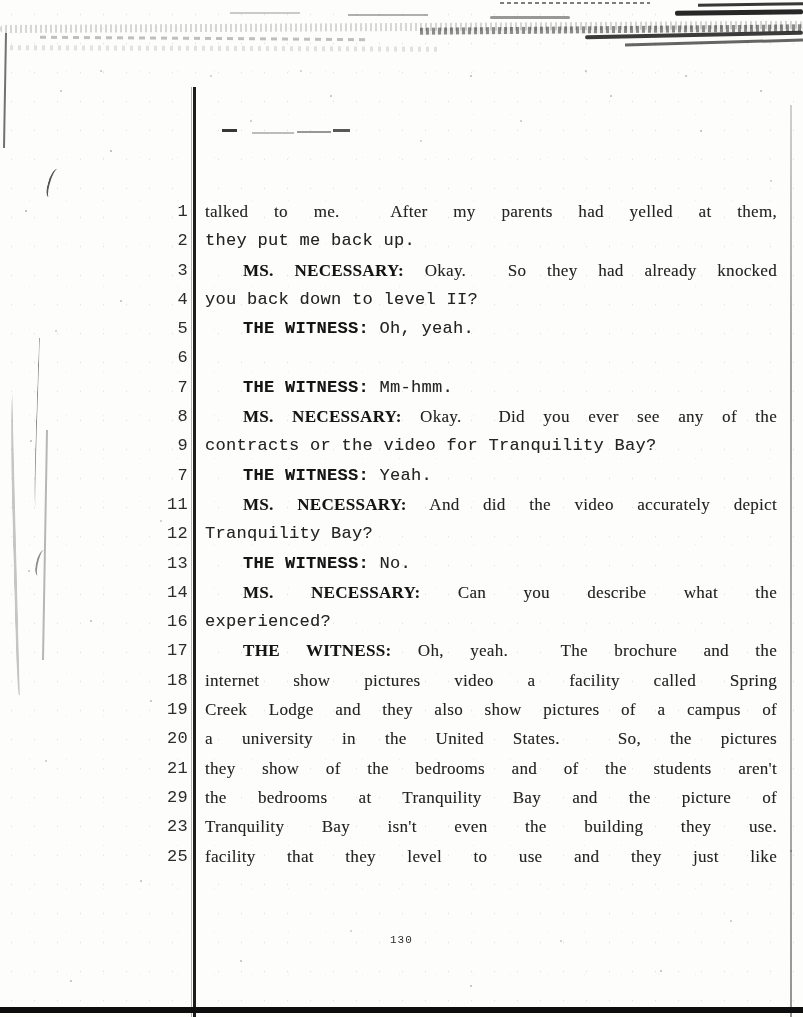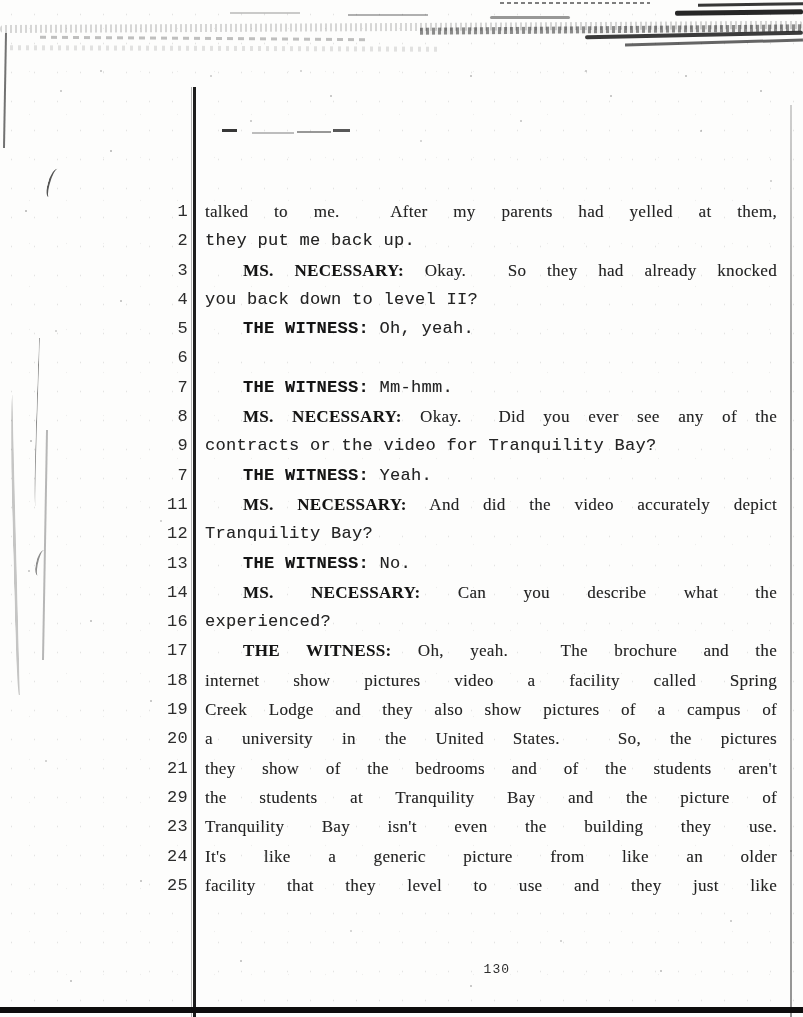--- a/index.html
+++ b/index.html
@@ -25,22 +25,22 @@
     flex:1 1 auto;display:block;
     padding-left:17px;padding-right:26px;
     white-space:pre-wrap;
     color:#242424;
     text-shadow:0.3px 0.3px 0.4px rgba(70,70,70,0.35);
   }
   .text.indent{text-indent:38px;}
   .line.justify .text{text-align:justify;text-align-last:justify;font-family:Liberation Serif, serif;}
   .text b{font-weight:bold;color:#141414;}
   .page-number{
-    position:absolute;left:390px;top:962px;width:120px;
-    text-align:right;font-size:13px;letter-spacing:1px;color:#2e2e2e;
+    position:absolute;left:390px;top:934px;width:120px;
+    text-align:left;font-size:11px;letter-spacing:1px;color:#2e2e2e;
   }
   
   .rule-v{
     position:absolute;left:191px;top:87px;height:930px;width:5px;
     background:linear-gradient(to right, rgba(0,0,0,0.30) 0 1px, rgba(0,0,0,0) 1px 2px, #1d1d1d 2px 5px);
   }
   .rule-v-right{
     position:absolute;left:790px;top:105px;height:912px;width:2px;
     background:linear-gradient(to bottom, rgba(0,0,0,0.18), rgba(0,0,0,0.38) 30%, rgba(0,0,0,0.30) 70%, rgba(0,0,0,0.42));
   }
@@ -192,31 +192,27 @@
       <div class="line justify">
         <span class="num">20</span>
         <span class="text">a university in the United States.  So, the pictures</span>
       </div>
       <div class="line justify">
         <span class="num">21</span>
         <span class="text">they show of the bedrooms and of the students aren't</span>
       </div>
       <div class="line justify">
         <span class="num">29</span>
-        <span class="text">the students at Tranquility Bay and the picture of</span>
+        <span class="text">the bedrooms at Tranquility Bay and the picture of</span>
       </div>
       <div class="line justify">
         <span class="num">23</span>
         <span class="text">Tranquility Bay isn't even the building they use.</span>
       </div>
       <div class="line justify">
-        <span class="num">24</span>
-        <span class="text">It's like a generic picture from like an older</span>
-      </div>
-      <div class="line justify">
         <span class="num">25</span>
         <span class="text">facility that they level to use and they just like</span>
       </div>
     </div>
 
   <div class="page-number">130</div>
 
 </div>
 
 </body></html>

